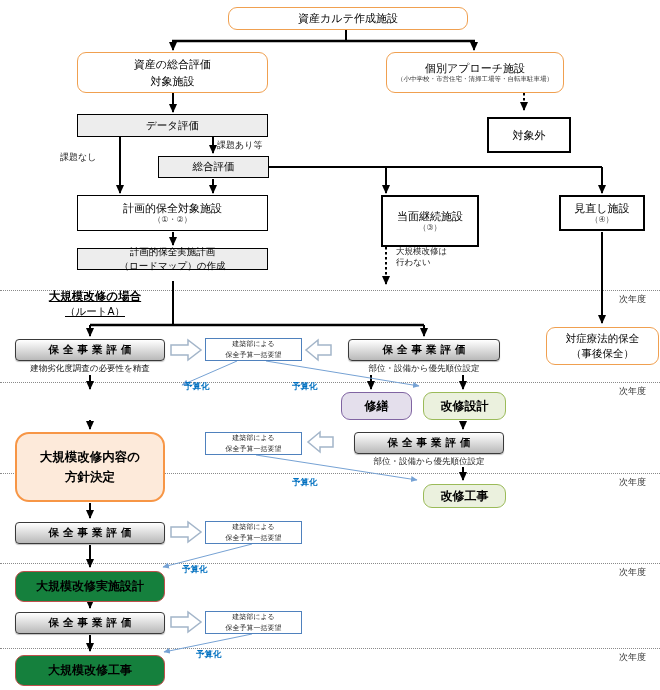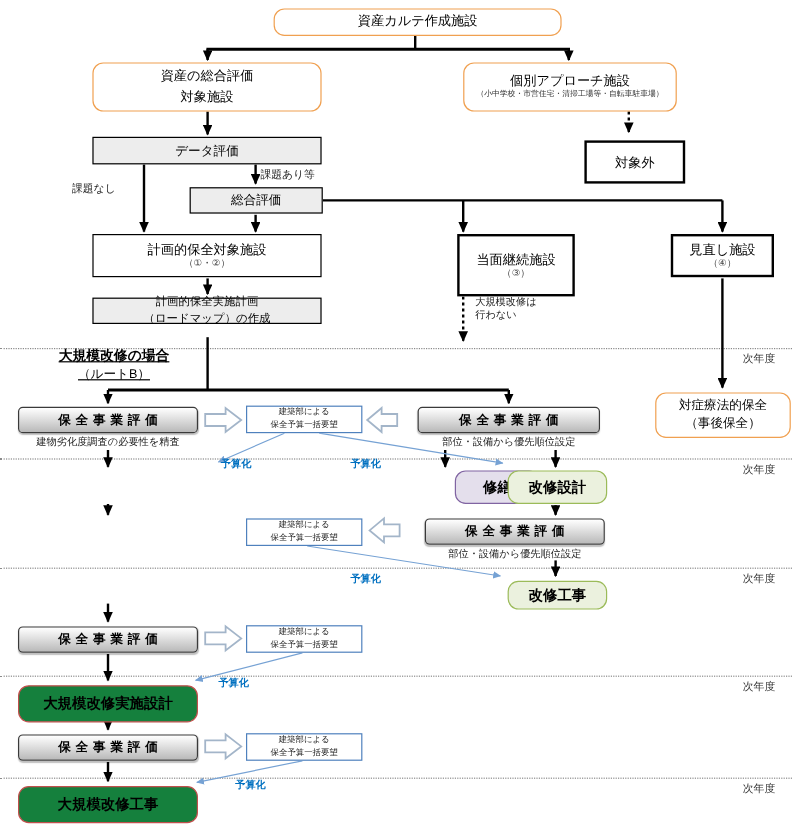--- a/index.html
+++ b/index.html
@@ -148,21 +148,21 @@
   </div>
 
   <div class="box gray pre" style="left:77px;top:248px;width:191px;height:22px;font-size:9.5px;line-height:1.45;border-width:1px;">計画的保全実施計画
 （ロードマップ）の作成</div>
 
   <div class="note pre" style="left:396px;top:246px;width:70px;text-align:left;line-height:1.35;">大規模改修は
 行わない</div>
 
   <div class="routehead" style="left:25px;top:289px;">
     <div class="t">大規模改修の場合</div>
-    <div class="s">（ルートB）</div>
+    <div class="s">（ルートA）</div>
   </div>
 
   <div class="nextyear" style="left:600px;top:293px;">次年度</div>
   <div class="nextyear" style="left:600px;top:385px;">次年度</div>
   <div class="nextyear" style="left:600px;top:476px;">次年度</div>
   <div class="nextyear" style="left:600px;top:566px;">次年度</div>
   <div class="nextyear" style="left:600px;top:651px;">次年度</div>
 
   <div class="box hozen" style="left:15px;top:339px;width:150px;height:22px;">保全事業評価</div>
   <div class="box bluebox pre" style="left:205px;top:338px;width:97px;height:23px;">建築部による
@@ -170,23 +170,25 @@
   <div class="box hozen" style="left:348px;top:339px;width:152px;height:22px;">保全事業評価</div>
   <div class="box orange pre" style="left:546px;top:327px;width:113px;height:38px;font-size:10.5px;line-height:1.45;">対症療法的保全
 （事後保全）</div>
 
   <div class="note" style="left:8px;top:363px;width:164px;">建物劣化度調査の必要性を精査</div>
   <div class="note" style="left:348px;top:363px;width:152px;">部位・設備から優先順位設定</div>
 
   <div class="budget" style="left:184px;top:381px;">予算化</div>
   <div class="budget" style="left:292px;top:381px;">予算化</div>
 
-  <div class="box purple" style="left:341px;top:392px;width:71px;height:28px;margin-left:38px;">修繕</div>
+  <div class="box purple" style="left:341px;top:392px;width:71px;height:28px;">修繕</div>
   <div class="box green" style="left:423px;top:392px;width:83px;height:28px;">改修設計</div>
 
+  <div class="box peach pre" style="left:15px;top:432px;width:150px;height:70px;">大規模改修内容の
+方針決定</div>
 
   <div class="box bluebox pre" style="left:205px;top:432px;width:97px;height:23px;">建築部による
 保全予算一括要望</div>
   <div class="box hozen" style="left:354px;top:432px;width:150px;height:22px;">保全事業評価</div>
   <div class="note" style="left:354px;top:456px;width:150px;">部位・設備から優先順位設定</div>
   <div class="budget" style="left:292px;top:477px;">予算化</div>
   <div class="box green" style="left:423px;top:484px;width:83px;height:24px;">改修工事</div>
 
   <div class="box hozen" style="left:15px;top:522px;width:150px;height:22px;">保全事業評価</div>
   <div class="box bluebox pre" style="left:205px;top:521px;width:97px;height:23px;">建築部による

